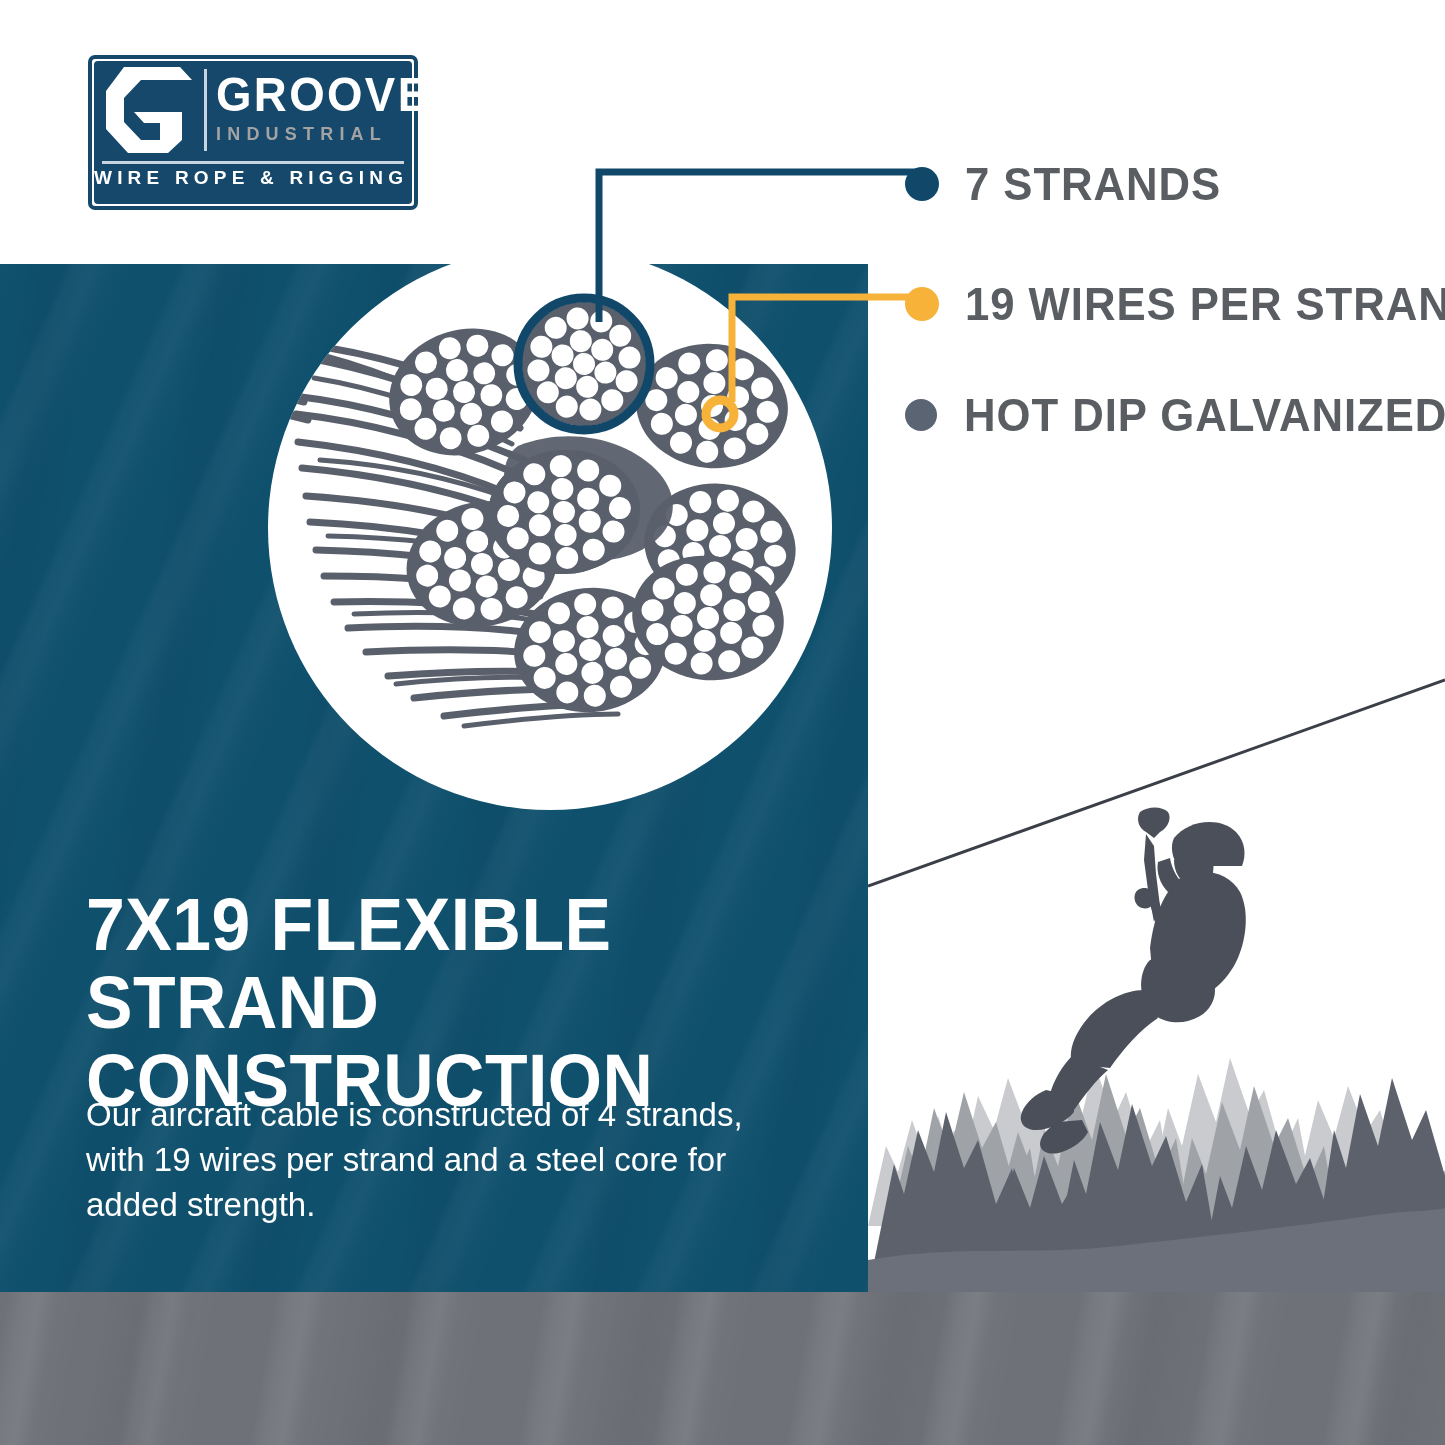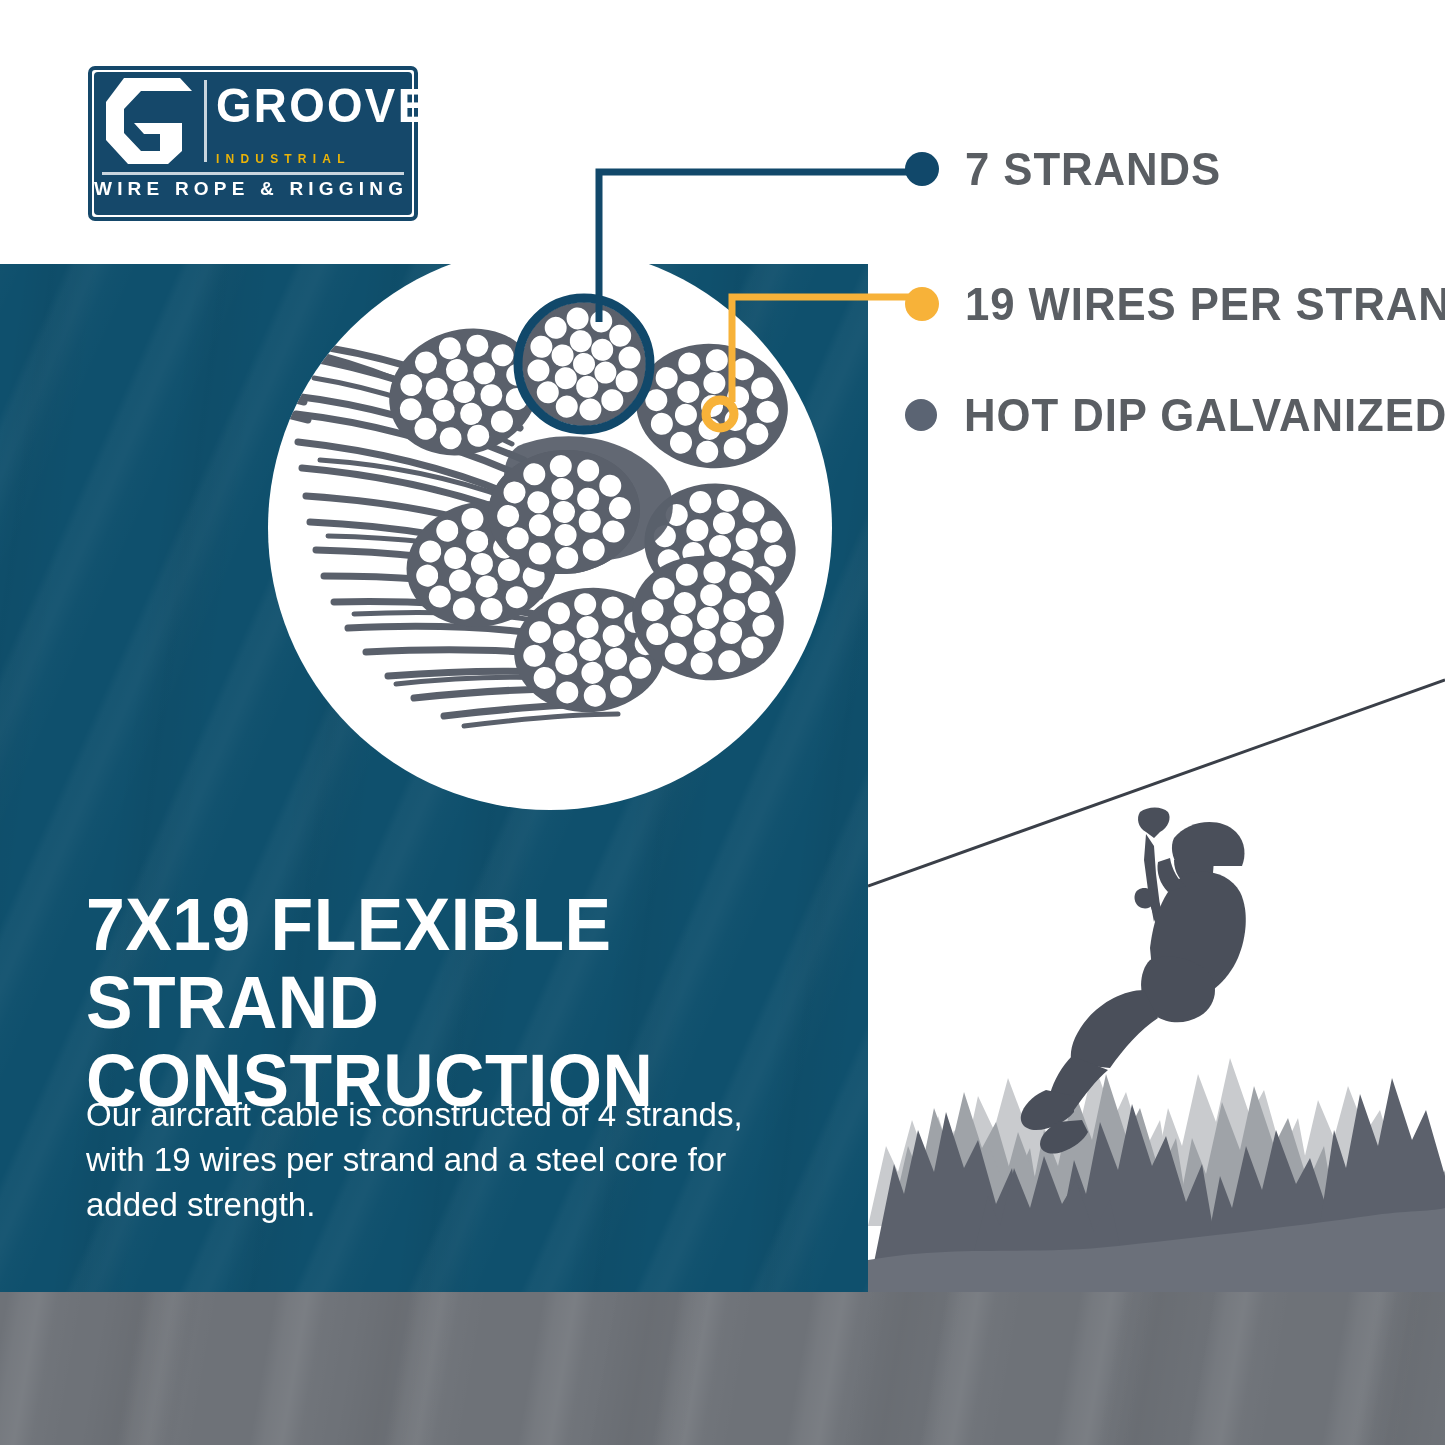--- a/index.html
+++ b/index.html
@@ -1,31 +1,31 @@
 <!DOCTYPE html>
 <html><head>
 <meta charset="utf-8">
 <style>
   html,body{margin:0;padding:0;background:#fff;}
   body{width:1445px;height:1445px;overflow:hidden;font-family:"Liberation Sans",sans-serif;}
   #stage{position:relative;width:1445px;height:1445px;background:#ffffff;overflow:hidden;}
 
   
-  .logo-wrap{position:absolute;left:88px;top:66px;width:330px;height:155px;}
+  .logo-wrap{position:absolute;left:88px;top:55px;width:330px;height:155px;}
   .logo-outer{position:absolute;inset:0;border:4px solid #15486A;border-radius:7px;background:#fff;}
   .logo-inner{position:absolute;left:6px;top:6px;right:6px;bottom:6px;background:#15486A;border-radius:4px;}
   .logo-top{position:absolute;left:0;top:0;right:0;height:98px;}
   .logo-gbox{position:absolute;left:0;top:0;width:110px;height:98px;}
   .logo-div{position:absolute;left:110px;top:8px;width:3px;height:82px;background:#e9eef2;opacity:.85;}
   .logo-word{position:absolute;left:122px;top:9px;right:8px;}
   .logo-groove{font-family:"Liberation Sans Narrow","Liberation Sans",sans-serif;
     font-weight:700;font-size:48px;letter-spacing:2.5px;color:#fff;line-height:50px;
     transform:scaleX(.95);transform-origin:left center;white-space:nowrap;}
-  .logo-industrial{font-family:"Liberation Sans",sans-serif;font-weight:700;font-size:12px;
-    letter-spacing:6.2px;color:#eab308;line-height:22px;margin-top:17px;white-space:nowrap;}
+  .logo-industrial{font-family:"Liberation Sans",sans-serif;font-weight:700;font-size:18px;
+    letter-spacing:6.2px;color:#a3a3a3;line-height:22px;margin-top:3px;white-space:nowrap;}
   .logo-rule{position:absolute;left:8px;right:8px;top:100px;height:3px;background:#e9eef2;opacity:.85;}
   .logo-tag{position:absolute;left:0;right:0;top:106px;text-align:left;
     font-family:"Liberation Sans",sans-serif;font-weight:700;font-size:19px;letter-spacing:5.2px;
     color:#fff;white-space:nowrap;}
 
   
   .blue-panel{position:absolute;left:0;top:264px;width:868px;height:1028px;background:#0F506D;overflow:hidden;}
   .blue-panel .waves{position:absolute;inset:-60px;
     background:repeating-linear-gradient(114deg,
       rgba(255,255,255,0.000) 0px, rgba(255,255,255,0.000) 36px,
@@ -47,21 +47,21 @@
     transform:scaleX(.93);transform-origin:left top;}
   .headline .l2{display:block;}
   .bodycopy{position:absolute;left:86px;top:1092px;width:660px;
     font-family:"Liberation Sans",sans-serif;font-size:33px;line-height:45px;color:#ffffff;}
 
   
   .callout{position:absolute;display:flex;align-items:center;}
   .cl-dot{border-radius:50%;flex:0 0 auto;}
   .cl-text{font-family:"Liberation Sans Narrow","Liberation Sans",sans-serif;font-weight:700;
     color:#5A5E63;white-space:nowrap;transform:scaleX(.95);transform-origin:left center;}
-  #callout-strands{left:905px;top:142px;justify-content:center;}
+  #callout-strands{left:905px;top:157px;justify-content:center;}
   #callout-strands .cl-dot{width:34px;height:34px;background:#11486A;}
   #callout-strands .cl-text{font-size:46px;margin-left:26px;letter-spacing:1px;}
   #callout-wires{left:905px;top:277px;}
   #callout-wires .cl-dot{width:34px;height:34px;background:#F7B239;}
   #callout-wires .cl-text{font-size:46px;margin-left:26px;letter-spacing:1px;}
   #callout-galv{left:905px;top:388px;}
   #callout-galv .cl-dot{width:32px;height:32px;background:#5B6473;}
   #callout-galv .cl-text{font-size:46px;margin-left:27px;letter-spacing:1px;}
 
   .leader{position:absolute;pointer-events:none;}

